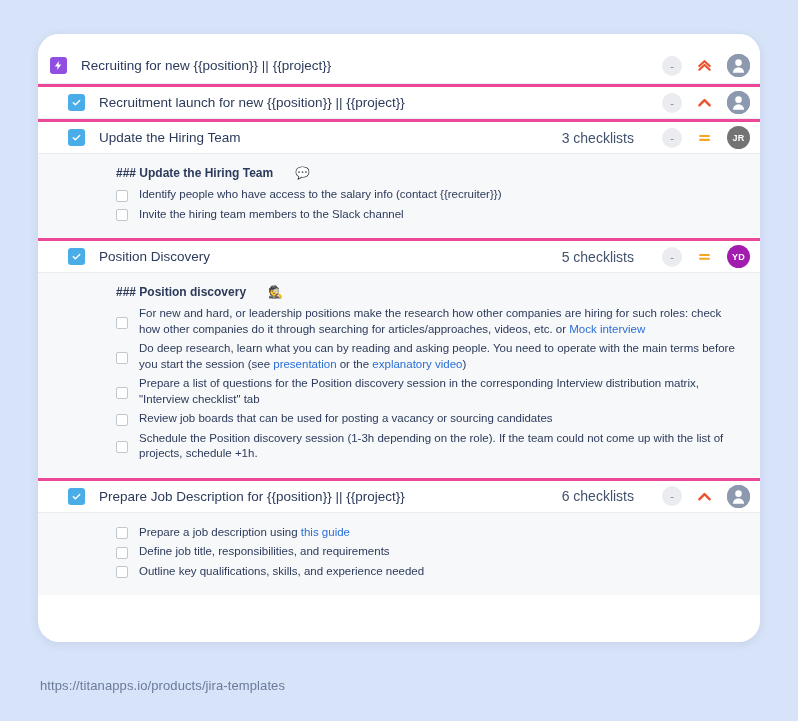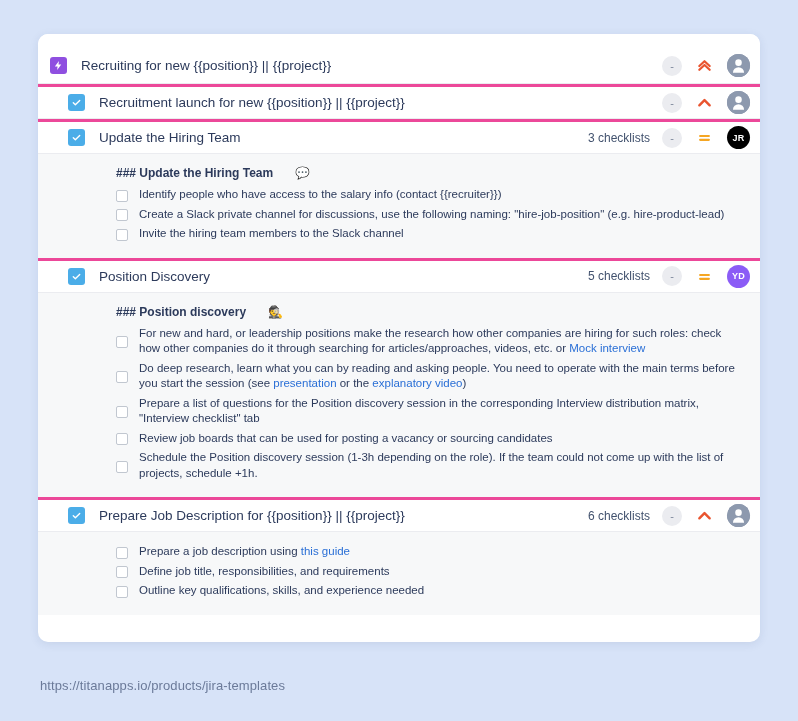--- a/index.html
+++ b/index.html
@@ -19,21 +19,21 @@
   }
 
   
   .card {
     position: absolute;
     left: 38px;
     top: 34px;
     width: 722px;
     height: 608px;
     background: #ffffff;
-    border-radius: 10px;
+    border-radius: 21px;
     box-shadow: 0 2px 10px rgba(40, 60, 110, 0.10);
     overflow: hidden;
     display: flex;
     flex-direction: column;
   }
 
   .card-topstrip {
     height: 14px;
     background: #ffffff;
     flex: 0 0 auto;
@@ -85,23 +85,23 @@
     white-space: nowrap;
     overflow: hidden;
     text-overflow: ellipsis;
   }
 
   .issue-row.epic .issue-summary { color: #2c3a5b; }
 
   .row-spacer { flex: 1 1 auto; }
 
   .checklist-count {
-    font-size: 12px;
+    font-size: 14px;
     color: #42526e;
-    margin-right: 12px;
+    margin-right: 28px;
     white-space: nowrap;
     text-align: center;
   }
 
   .pill-dash {
     width: 20px;
     height: 20px;
     border-radius: 50%;
     background: #ebecf0;
     color: #7a869a;
@@ -264,41 +264,37 @@
         <span class="issue-summary">Update the Hiring Team</span>
         <span class="row-spacer"></span>
         <span class="checklist-count">3 checklists</span>
         <span class="pill-dash">-</span>
         <span class="priority-icon">
           <svg width="15" height="15" viewBox="0 0 16 16">
             <rect x="2.2" y="5.2" width="11.6" height="2.2" rx="1.1" fill="#f5a623"></rect>
             <rect x="2.2" y="9.4" width="11.6" height="2.2" rx="1.1" fill="#f5a623"></rect>
           </svg>
         </span>
-        <span class="avatar" style="background:#000000">
+        <span class="avatar" style="background:#737373">
           <span>JR</span>
         </span>
       </div>
 
       <div class="detail-panel">
         <div class="detail-heading">
           <span>### Update the Hiring Team</span>
           <span class="emoji">💬</span>
         </div>
         <div>
           <div class="check-item">
             <span class="check-box"></span>
             <span class="check-text">Identify people who have access to the salary info (contact {{recruiter}})</span>
           </div>
           <div class="check-item">
             <span class="check-box"></span>
-            <span class="check-text">Create a Slack private channel for discussions, use the following naming: "hire-job-position" (e.g. hire-product-lead)</span>
-          </div>
-          <div class="check-item">
-            <span class="check-box"></span>
             <span class="check-text">Invite the hiring team members to the Slack channel</span>
           </div>
         </div>
       </div>
 
       <div class="issue-row row-indent-1">
         <span class="issue-type-icon icon-task">
           <svg viewBox="0 0 24 24">
               <path d="M5 12.5l4.5 4.5L19 7.5" stroke="#ffffff" stroke-width="3" fill="none" stroke-linecap="round" stroke-linejoin="round"></path>
             </svg>
@@ -306,21 +302,21 @@
         <span class="issue-summary">Position Discovery</span>
         <span class="row-spacer"></span>
         <span class="checklist-count">5 checklists</span>
         <span class="pill-dash">-</span>
         <span class="priority-icon">
           <svg width="15" height="15" viewBox="0 0 16 16">
             <rect x="2.2" y="5.2" width="11.6" height="2.2" rx="1.1" fill="#f5a623"></rect>
             <rect x="2.2" y="9.4" width="11.6" height="2.2" rx="1.1" fill="#f5a623"></rect>
           </svg>
         </span>
-        <span class="avatar" style="background:#8b5cf6">
+        <span class="avatar" style="background:#a21caf">
           <span>YD</span>
         </span>
       </div>
 
       <div class="detail-panel">
         <div class="detail-heading">
           <span>### Position discovery</span>
           <span class="emoji">🕵</span>
         </div>
         <div>

